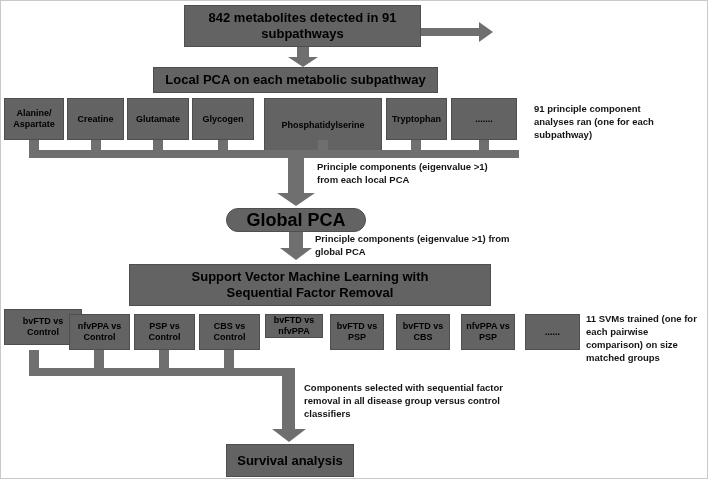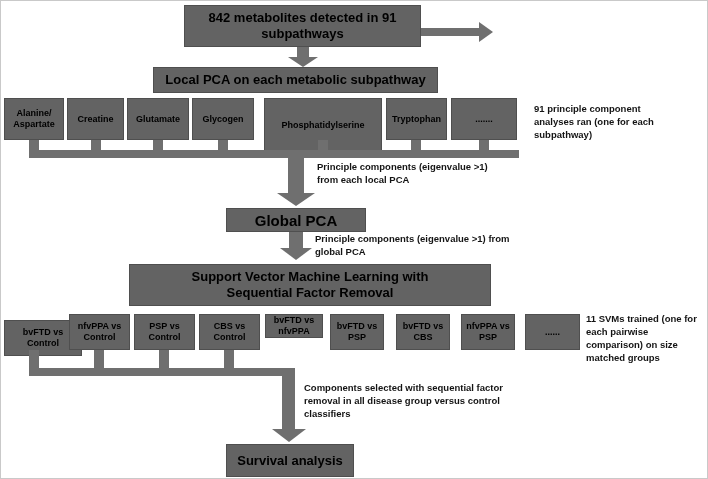--- a/index.html
+++ b/index.html
@@ -83,33 +83,33 @@
   <div class="shaft" style="left:217px;top:139px;width:10px;height:14px;"></div>
   <div class="shaft" style="left:317px;top:139px;width:10px;height:14px;"></div>
   <div class="shaft" style="left:410px;top:139px;width:10px;height:14px;"></div>
   <div class="shaft" style="left:478px;top:139px;width:10px;height:14px;"></div>
   <div class="bar" style="left:28px;top:149px;width:490px;height:8px;"></div>
 
   <div class="shaft" style="left:287px;top:157px;width:16px;height:36px;"></div>
   <div class="head" style="left:276px;top:192px;border-left:19px solid transparent;border-right:19px solid transparent;border-top:13px solid var(--connector);"></div>
   <div class="note" style="left:316px;top:159px;width:182px;">Principle components (eigenvalue &gt;1) from each local PCA</div>
 
-  <div class="box" style="left:225px;top:207px;width:140px;height:24px;font-size:15px;">
+  <div class="box" style="left:225px;top:207px;width:140px;height:24px;font-size:18px;border-radius:12px;">
     <span>Global PCA</span>
   </div>
 
   <div class="shaft" style="left:288px;top:231px;width:14px;height:17px;"></div>
   <div class="head" style="left:279px;top:247px;border-left:16px solid transparent;border-right:16px solid transparent;border-top:12px solid var(--connector);"></div>
   <div class="note" style="left:314px;top:231px;width:205px;">Principle components (eigenvalue &gt;1) from global PCA</div>
 
   <div class="box big" style="left:128px;top:263px;width:362px;height:42px;">
     <span style="max-width:300px;display:inline-block;">Support Vector Machine Learning with Sequential Factor Removal</span>
   </div>
 
-  <div class="box sbox" style="left:3px;top:319px;width:78px;height:36px;">
+  <div class="box sbox" style="left:3px;top:308px;width:78px;height:36px;">
       <span>bvFTD vs Control</span>
     </div>
   <div class="box sbox" style="left:68px;top:313px;width:61px;height:36px;">
       <span>nfvPPA vs Control</span>
     </div>
   <div class="box sbox" style="left:133px;top:313px;width:61px;height:36px;">
       <span>PSP vs Control</span>
     </div>
   <div class="box sbox" style="left:198px;top:313px;width:61px;height:36px;">
       <span>CBS vs Control</span>

